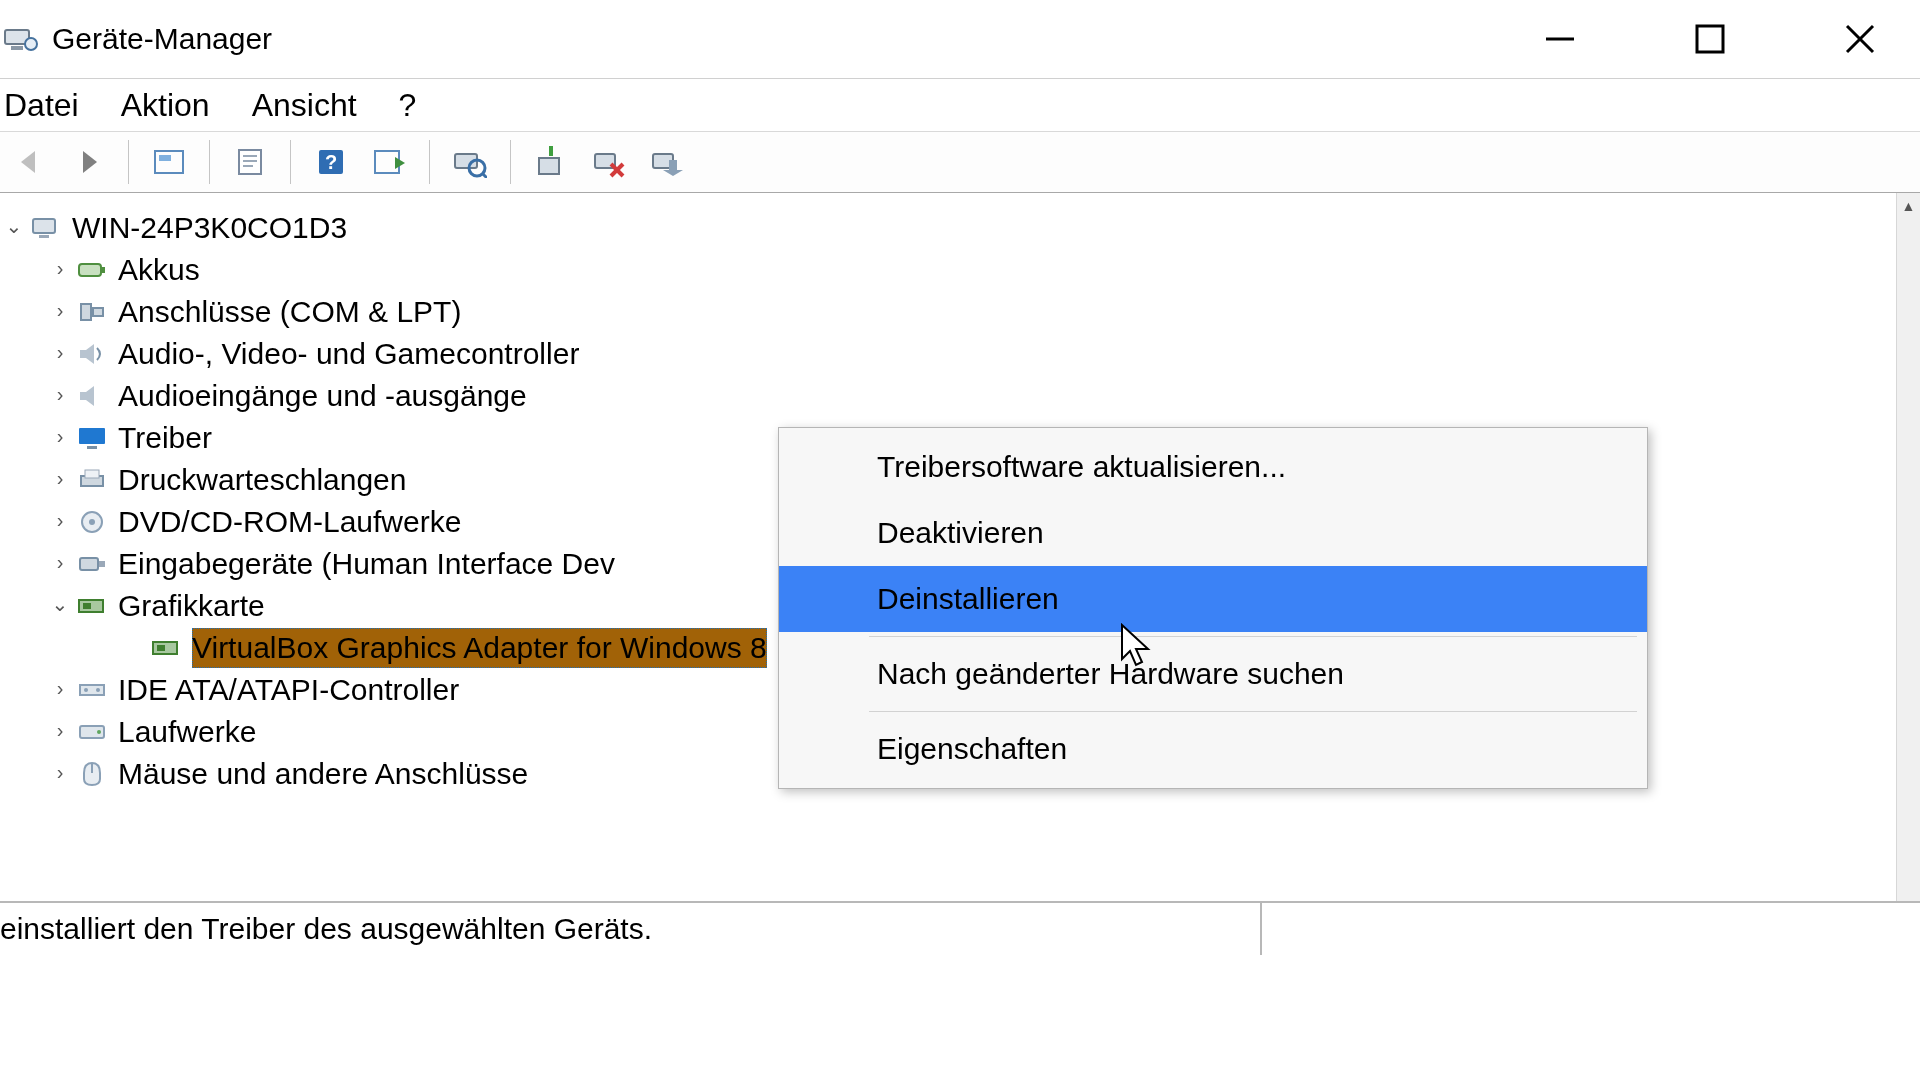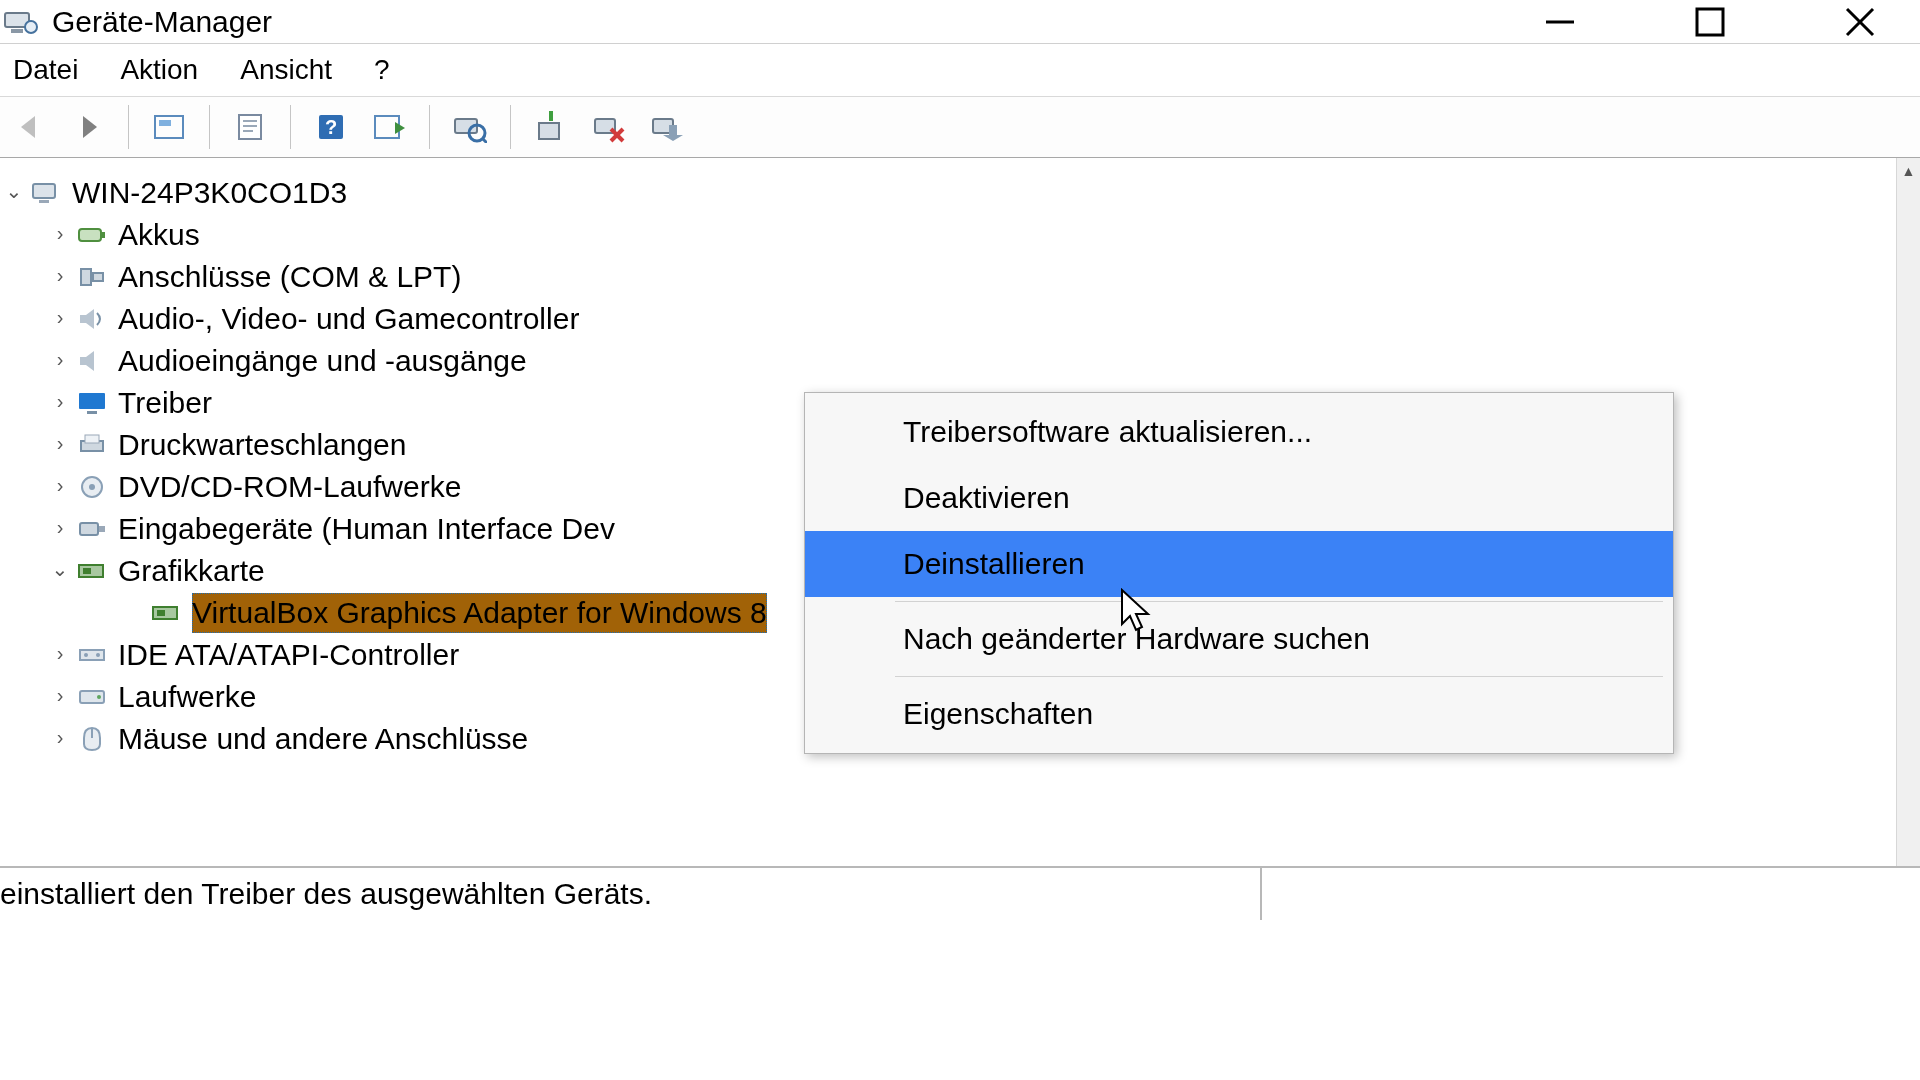--- a/index.html
+++ b/index.html
@@ -9,21 +9,21 @@
     font-family: "Segoe UI", Tahoma, sans-serif;
     background: #fff;
     color: #000;
     overflow: hidden;
     font-size: 28px;
   }
   
   .titlebar {
     display: flex;
     align-items: center;
-    height: 44px;
+    height: 79px;
     padding-left: 0;
     border-bottom: 1px solid #d0d0d0;
   }
   .titlebar .app-icon {
     width: 42px; height: 42px;
     margin: 0 10px 0 0;
     display: inline-flex; align-items:center; justify-content:center;
   }
   .titlebar .title-text { font-size: 30px; }
   .win-controls {
@@ -37,23 +37,23 @@
     display:flex; align-items:center; justify-content:center;
     font-size: 36px; font-weight: 300;
   }
   .win-btn svg { display:block; }
 
   
   .menubar {
     display: flex;
     align-items: center;
     height: 52px;
-    padding-left: 13px;
+    padding-left: 4px;
     gap: 42px;
-    font-size: 28px;
+    font-size: 32px;
   }
   .menubar .menu-item { }
 
   
   .toolbar {
     display:flex;
     align-items:center;
     height: 62px;
     padding-left: 2px;
     border-top: 1px solid #d9d9d9;
@@ -122,21 +122,21 @@
   }
   .vscroll .arrow-up {
     position:absolute; top:4px; left:4px; right:4px; height:18px;
     display:flex;align-items:center;justify-content:center;
     color:#555; font-size:14px;
   }
 
   
   .context-menu {
     position: absolute;
-    left: 804px; top: 234px;
+    left: 778px; top: 234px;
     width: 870px;
     background: #f7f7f7;
     border: 1px solid #b5b5b5;
     box-shadow: 3px 3px 10px rgba(0,0,0,0.25);
     padding: 6px 0;
     z-index: 50;
   }
   .cm-item {
     padding: 16px 8px 16px 98px;
     font-size: 30px;

